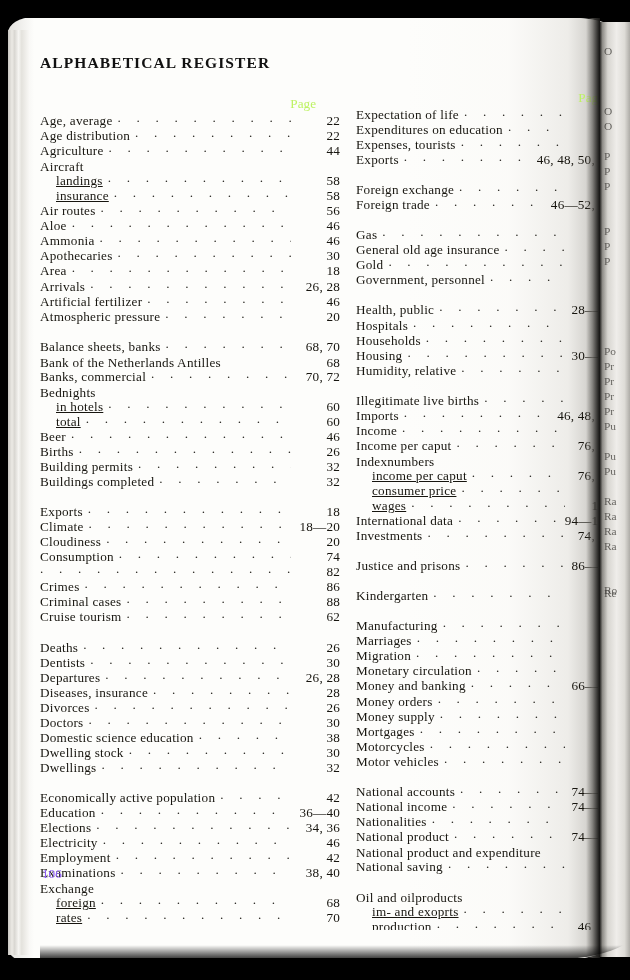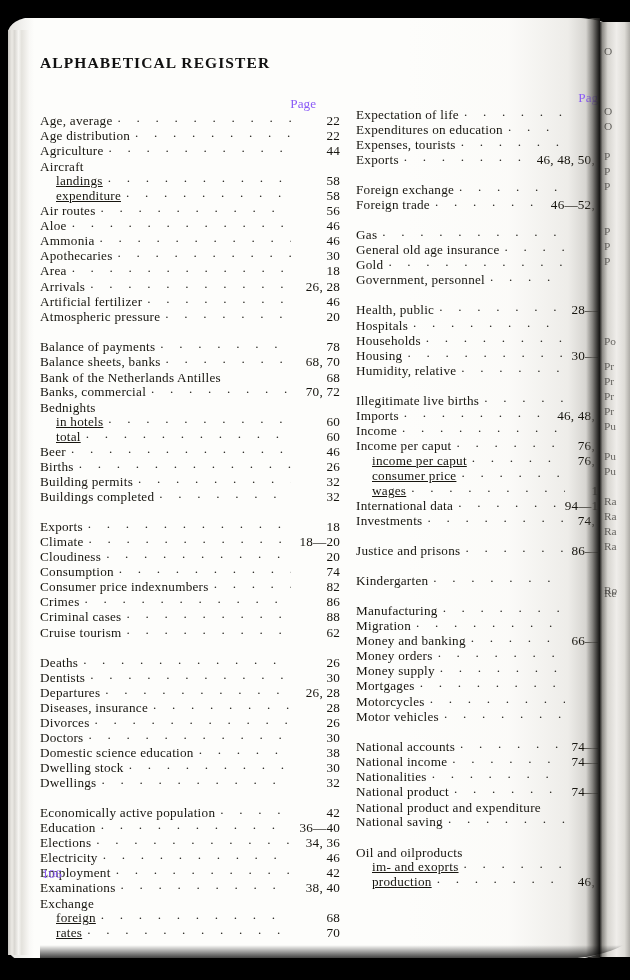--- a/index.html
+++ b/index.html
@@ -139,21 +139,21 @@
     line-height: 15.05px;
     color: #17150f;
   }
   .col-left  { left: 40px;  width: 300px; }
   .col-right { left: 356px; width: 256px; }
 
   .col-hdr {
     text-align: right;
     font-size: 13.2px;
     height: 17px;
-    color: #8b5cf6;
+    color: #bef264;
   }
   .col-left .col-hdr  { padding-right: 24px; }
   .col-right .col-hdr { padding-right: 8px; }
 
   .spacer { height: 15px; }
 
   .entry {
     display: flex;
     align-items: baseline;
     white-space: nowrap;
@@ -253,21 +253,21 @@
             <span class="label">Aircraft</span>
             <span class="leader"></span>
             <span class="pg"></span>
           </div>
           <div class="entry indent">
             <span class="label">landings</span>
             <span class="leader"></span>
             <span class="pg">58</span>
           </div>
           <div class="entry indent">
-            <span class="label">expenditure</span>
+            <span class="label">insurance</span>
             <span class="leader"></span>
             <span class="pg">58</span>
           </div>
           <div class="entry">
             <span class="label">Air routes</span>
             <span class="leader"></span>
             <span class="pg">56</span>
           </div>
           <div class="entry">
             <span class="label">Aloe</span>
@@ -298,25 +298,20 @@
             <span class="label">Artificial fertilizer</span>
             <span class="leader"></span>
             <span class="pg">46</span>
           </div>
           <div class="entry">
             <span class="label">Atmospheric pressure</span>
             <span class="leader"></span>
             <span class="pg">20</span>
           </div>
           <div class="spacer"></div>
-          <div class="entry">
-            <span class="label">Balance of payments</span>
-            <span class="leader"></span>
-            <span class="pg">78</span>
-          </div>
           <div class="entry">
             <span class="label">Balance sheets, banks</span>
             <span class="leader"></span>
             <span class="pg">68, 70</span>
           </div>
           <div class="entry noleader">
             <span class="label">Bank of the Netherlands Antilles</span>
             <span class="leader"></span>
             <span class="pg">68</span>
           </div>
@@ -375,21 +370,20 @@
             <span class="label">Cloudiness</span>
             <span class="leader"></span>
             <span class="pg">20</span>
           </div>
           <div class="entry">
             <span class="label">Consumption</span>
             <span class="leader"></span>
             <span class="pg">74</span>
           </div>
           <div class="entry">
-            <span class="label">Consumer price indexnumbers</span>
             <span class="leader"></span>
             <span class="pg">82</span>
           </div>
           <div class="entry">
             <span class="label">Crimes</span>
             <span class="leader"></span>
             <span class="pg">86</span>
           </div>
           <div class="entry">
             <span class="label">Criminal cases</span>
@@ -592,20 +586,25 @@
             <div class="entry">
               <span class="label">Income</span>
               <span class="leader"></span>
               <span class="pg">82</span>
             </div>
             <div class="entry">
               <span class="label">Income per caput</span>
               <span class="leader"></span>
               <span class="pg">76, 98</span>
             </div>
+            <div class="entry noleader">
+              <span class="label">Indexnumbers</span>
+              <span class="leader"></span>
+              <span class="pg"></span>
+            </div>
             <div class="entry indent">
               <span class="label">income per caput</span>
               <span class="leader"></span>
               <span class="pg">76, 98</span>
             </div>
             <div class="entry indent">
               <span class="label">consumer price</span>
               <span class="leader"></span>
               <span class="pg">82</span>
             </div>
@@ -636,23 +635,33 @@
               <span class="leader"></span>
               <span class="pg">36</span>
             </div>
             <div class="spacer"></div>
             <div class="entry">
               <span class="label">Manufacturing</span>
               <span class="leader"></span>
               <span class="pg">46</span>
             </div>
             <div class="entry">
+              <span class="label">Marriages</span>
+              <span class="leader"></span>
+              <span class="pg">26</span>
+            </div>
+            <div class="entry">
               <span class="label">Migration</span>
               <span class="leader"></span>
               <span class="pg">26</span>
+            </div>
+            <div class="entry">
+              <span class="label">Monetary circulation</span>
+              <span class="leader"></span>
+              <span class="pg">66</span>
             </div>
             <div class="entry">
               <span class="label">Money and banking</span>
               <span class="leader"></span>
               <span class="pg">66—72</span>
             </div>
             <div class="entry">
               <span class="label">Money orders</span>
               <span class="leader"></span>
               <span class="pg">66</span>
@@ -736,21 +745,21 @@
     <div id="peek-holder">
         <div class="peek" style="top: 22px;">O</div>
         <div class="peek" style="top: 82px;">O</div>
         <div class="peek" style="top: 97px;">O</div>
         <div class="peek" style="top: 127px;">P</div>
         <div class="peek" style="top: 142px;">P</div>
         <div class="peek" style="top: 157px;">P</div>
         <div class="peek" style="top: 202px;">P</div>
         <div class="peek" style="top: 217px;">P</div>
         <div class="peek" style="top: 232px;">P</div>
-        <div class="peek" style="top: 312px; font-family: Liberation Serif, serif;">Po</div>
+        <div class="peek" style="top: 322px; font-family: Liberation Serif, serif;">Po</div>
         <div class="peek" style="top: 337px;">Pr</div>
         <div class="peek" style="top: 352px;">Pr</div>
         <div class="peek" style="top: 367px;">Pr</div>
         <div class="peek" style="top: 382px;">Pr</div>
         <div class="peek" style="top: 397px;">Pu</div>
         <div class="peek" style="top: 427px;">Pu</div>
         <div class="peek" style="top: 442px;">Pu</div>
         <div class="peek" style="top: 472px;">Ra</div>
         <div class="peek" style="top: 487px;">Ra</div>
         <div class="peek" style="top: 502px;">Ra</div>

